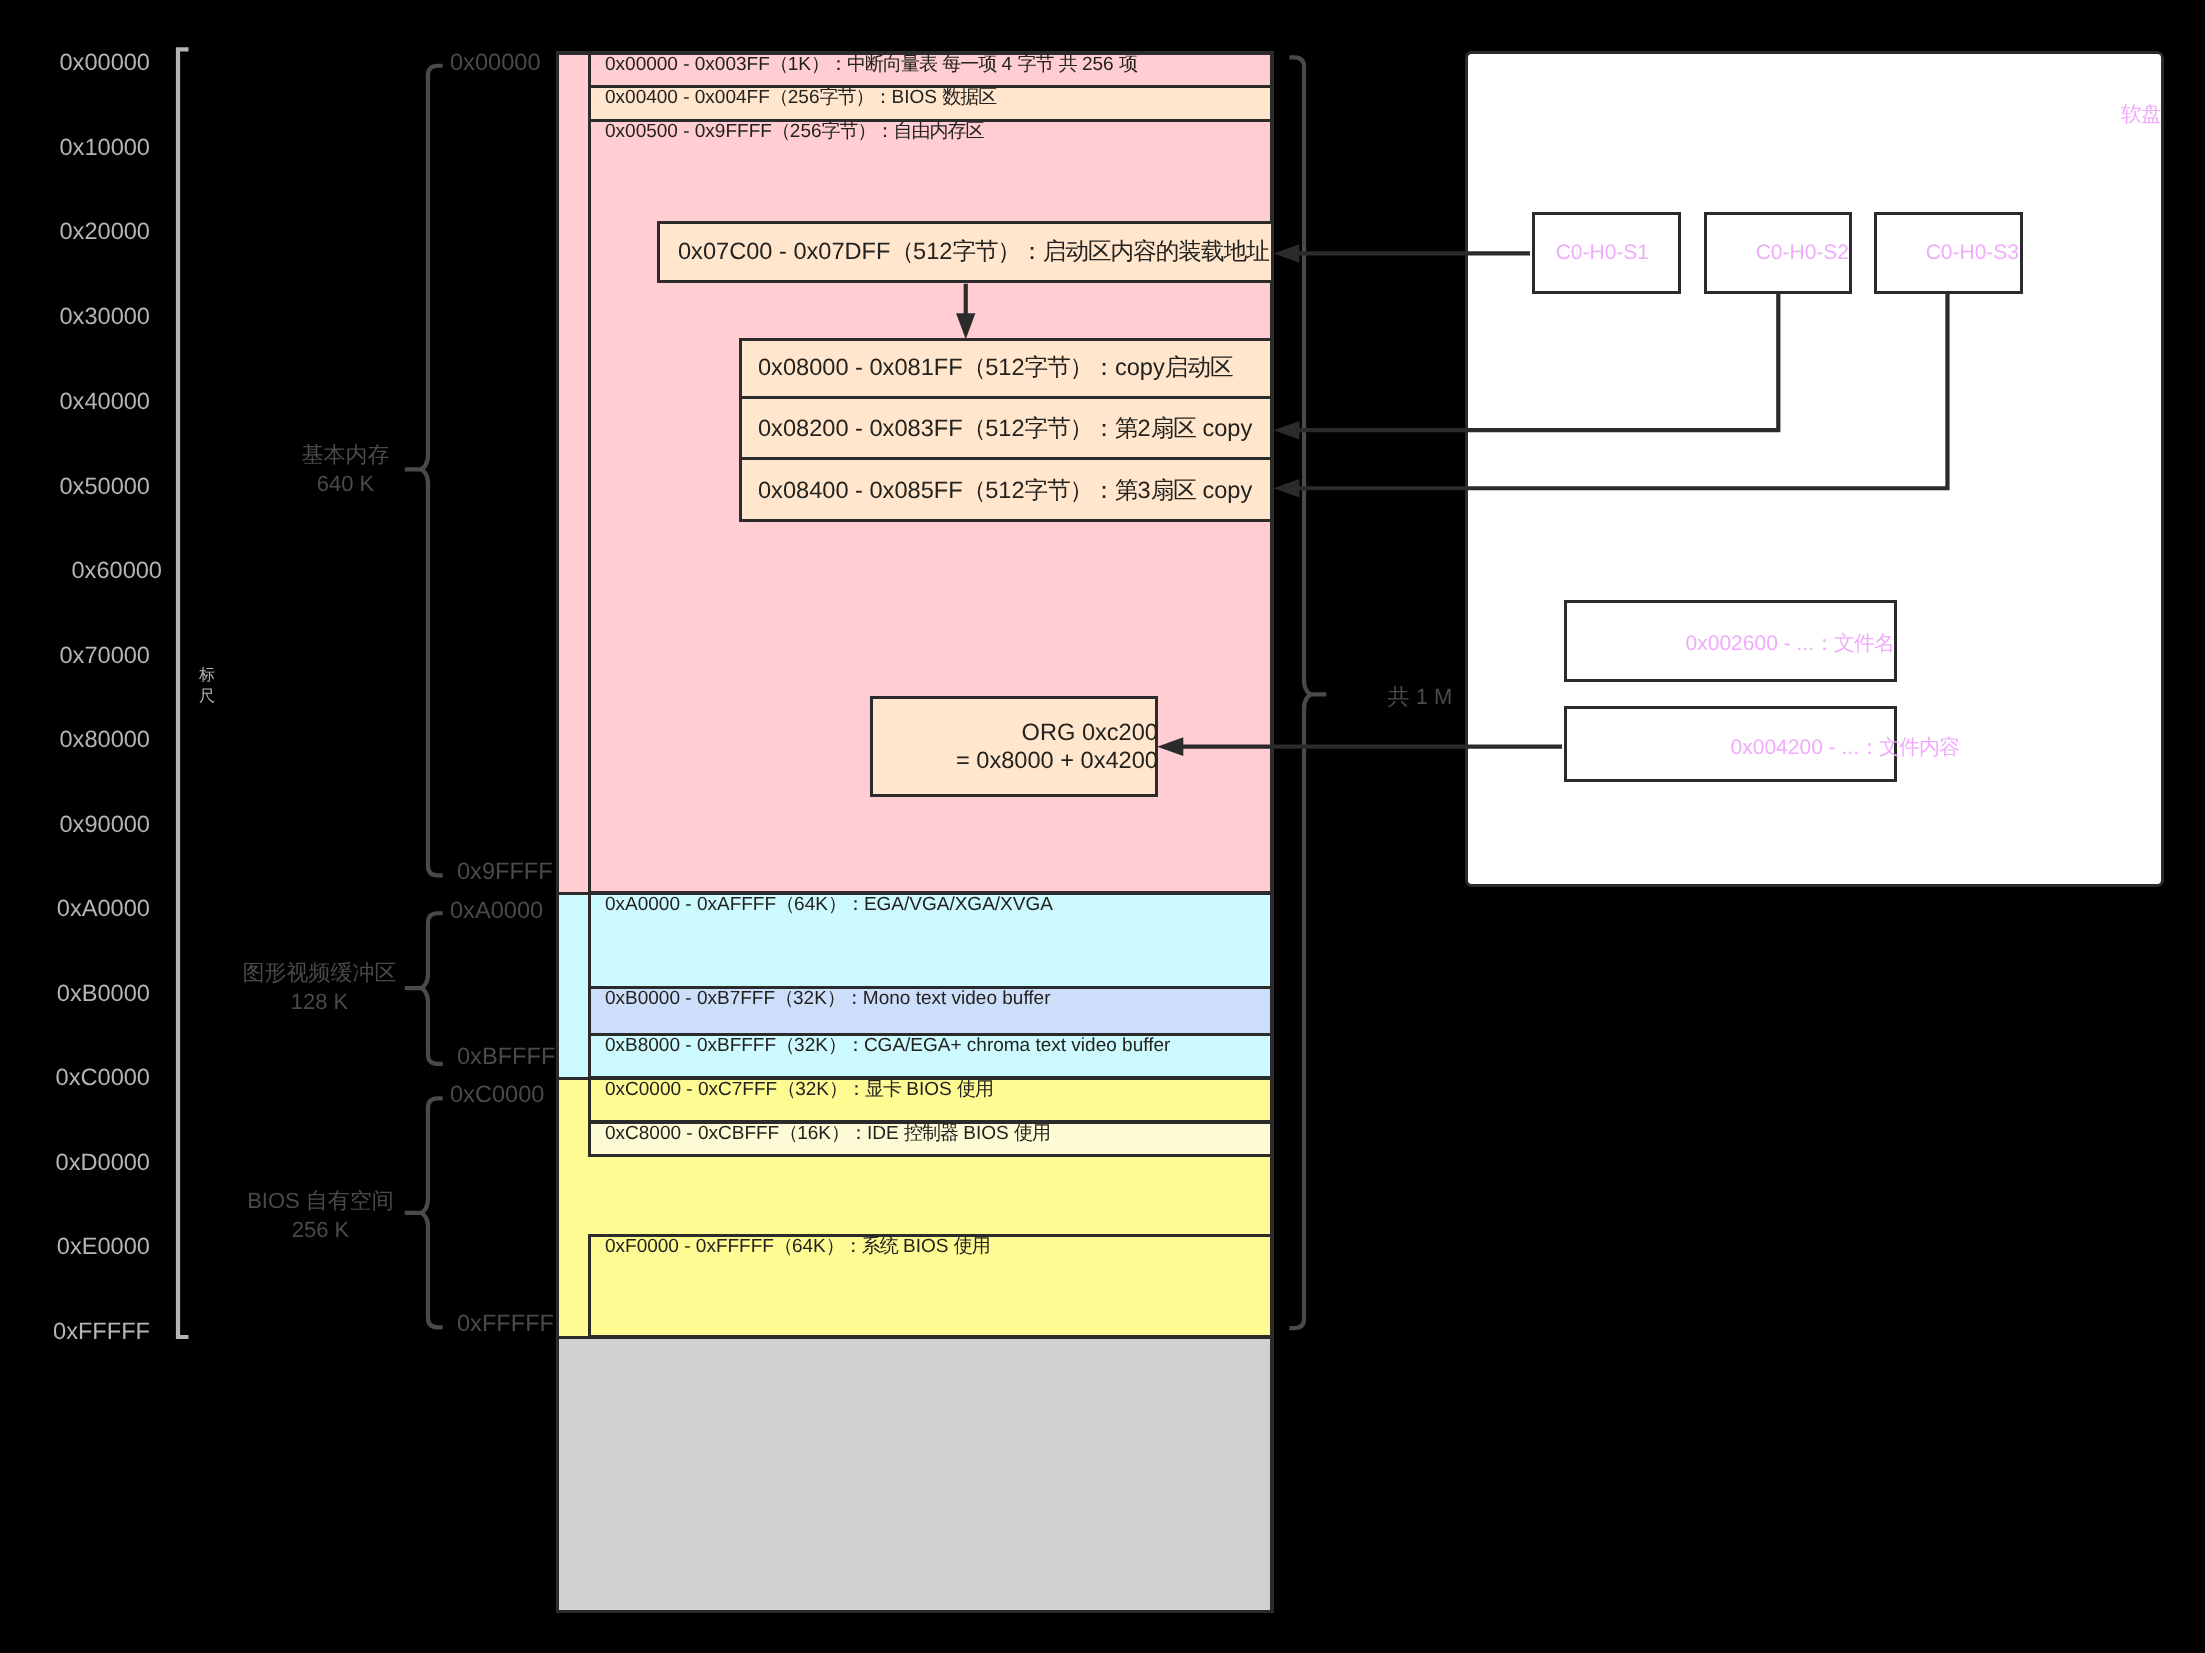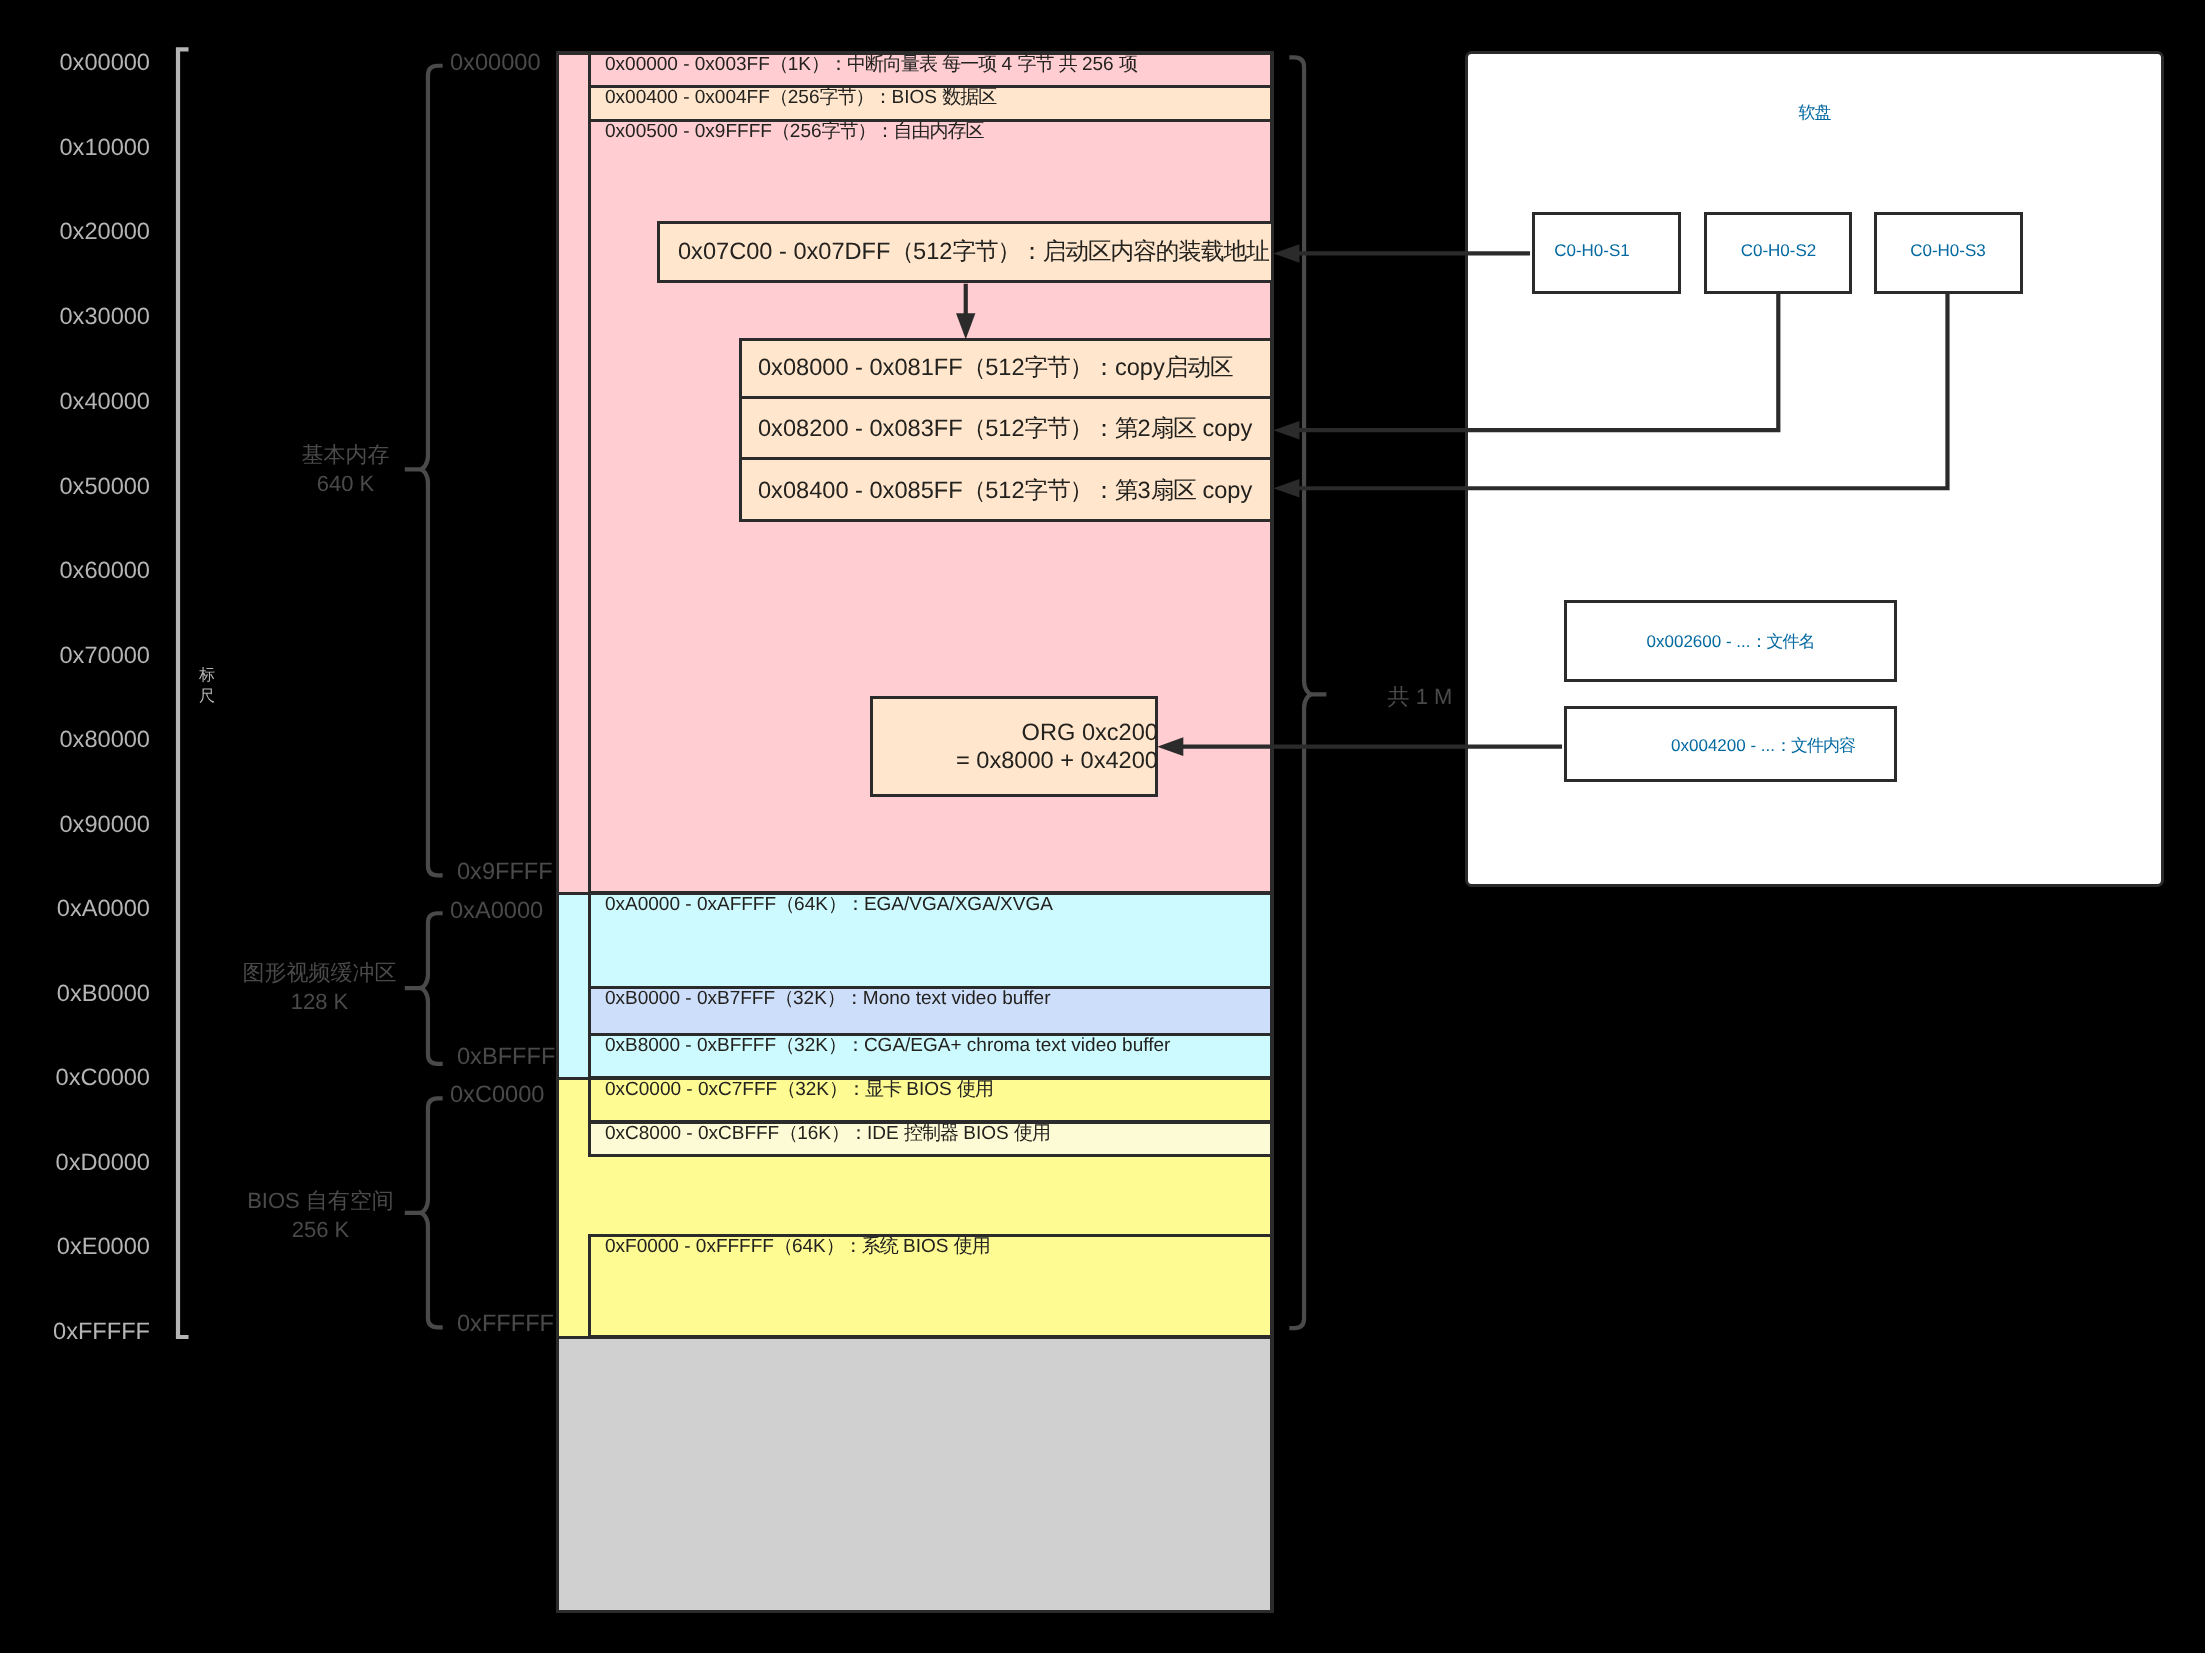--- a/index.html
+++ b/index.html
@@ -8,21 +8,21 @@
        font-family:"Liberation Sans",sans-serif;
        -webkit-font-smoothing:antialiased;
        text-rendering:geometricPrecision;}
   #stage{position:relative;width:2205px;height:1654px;background:#000;overflow:hidden;}
   #stage div{will-change:transform;}
   #lines{position:absolute;left:0;top:0;z-index:5;pointer-events:none;}
   .r{position:absolute;}                                 
   .bx{position:absolute;box-sizing:border-box;border:3.4px solid #2b2b2b;}
   .t{position:absolute;white-space:pre;color:#23221f;font-size:19px;line-height:1;}
   .c{text-align:right;}
-  .ft{position:absolute;white-space:pre;color:#0369a1;font-size:17px;line-height:1;text-align:center;}
+  .ft{position:absolute;white-space:pre;color:#f0abfc;font-size:21px;line-height:1;text-align:right;}
   .t28{font-size:23.6px;}
   .rt{position:absolute;white-space:pre;color:#b5b5b5;font-size:23.6px;line-height:1;text-align:right;}
   .bt{position:absolute;white-space:pre;color:#4a4a4a;font-size:23.6px;line-height:1;}
   .bn{position:absolute;color:#4a4a4a;font-size:22px;line-height:1.31;text-align:center;white-space:pre;}
   .cjk{letter-spacing:-1px;}
   .c .cjk,.bn .cjk,.bt .cjk,.rt .cjk{letter-spacing:0;}
 </style>
 </head>
 <body>
 
@@ -57,21 +57,21 @@
     </g>
   </svg>
 
   <div>
     <div class="rt" style="left:0;top:52px;width:150px">0x00000</div>
     <div class="rt" style="left:0;top:137px;width:150px">0x10000</div>
     <div class="rt" style="left:0;top:221px;width:150px">0x20000</div>
     <div class="rt" style="left:0;top:306px;width:150px">0x30000</div>
     <div class="rt" style="left:0;top:391px;width:150px">0x40000</div>
     <div class="rt" style="left:0;top:476px;width:150px">0x50000</div>
-    <div class="rt" style="left:0;top:560px;width:150px">0x60000</div>
+    <div class="rt" style="left:12px;top:560px;width:150px">0x60000</div>
     <div class="rt" style="left:0;top:645px;width:150px">0x70000</div>
     <div class="rt" style="left:0;top:729px;width:150px">0x80000</div>
     <div class="rt" style="left:0;top:814px;width:150px">0x90000</div>
     <div class="rt" style="left:0;top:898px;width:150px">0xA0000</div>
     <div class="rt" style="left:0;top:983px;width:150px">0xB0000</div>
     <div class="rt" style="left:0;top:1067px;width:150px">0xC0000</div>
     <div class="rt" style="left:0;top:1152px;width:150px">0xD0000</div>
     <div class="rt" style="left:0;top:1236px;width:150px">0xE0000</div>
     <div class="rt" style="left:0;top:1321px;width:150px">0xFFFFF</div>
     <div style="position:absolute;left:194px;top:666px;width:25px;text-align:center;line-height:1.3;color:#b5b5b5;font-size:16px;word-break:break-all"><span class="cjk">标尺</span></div>

